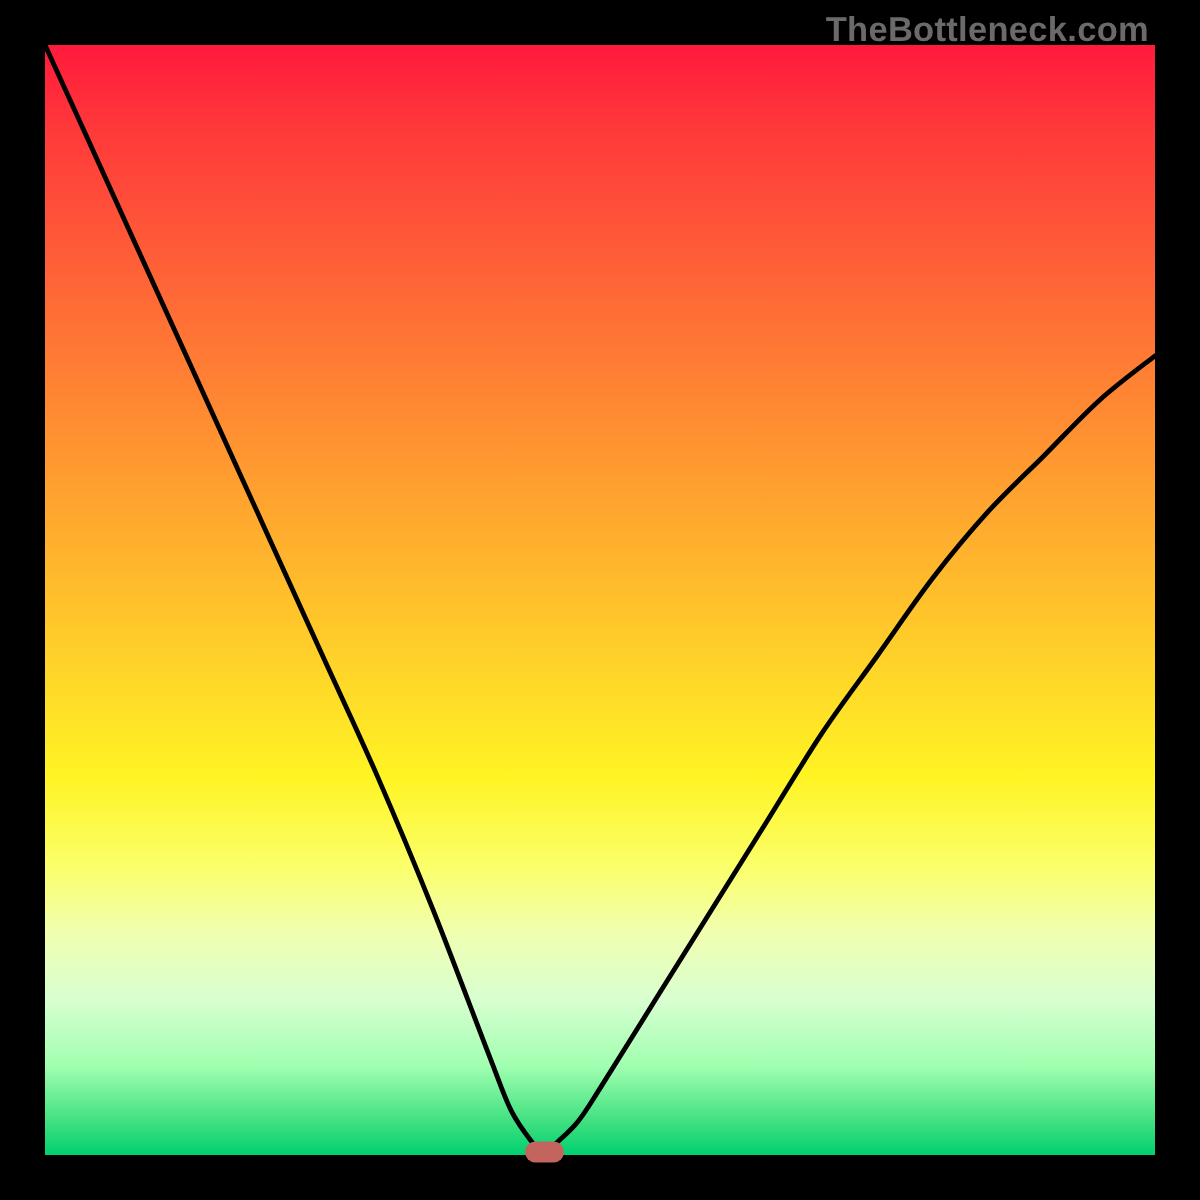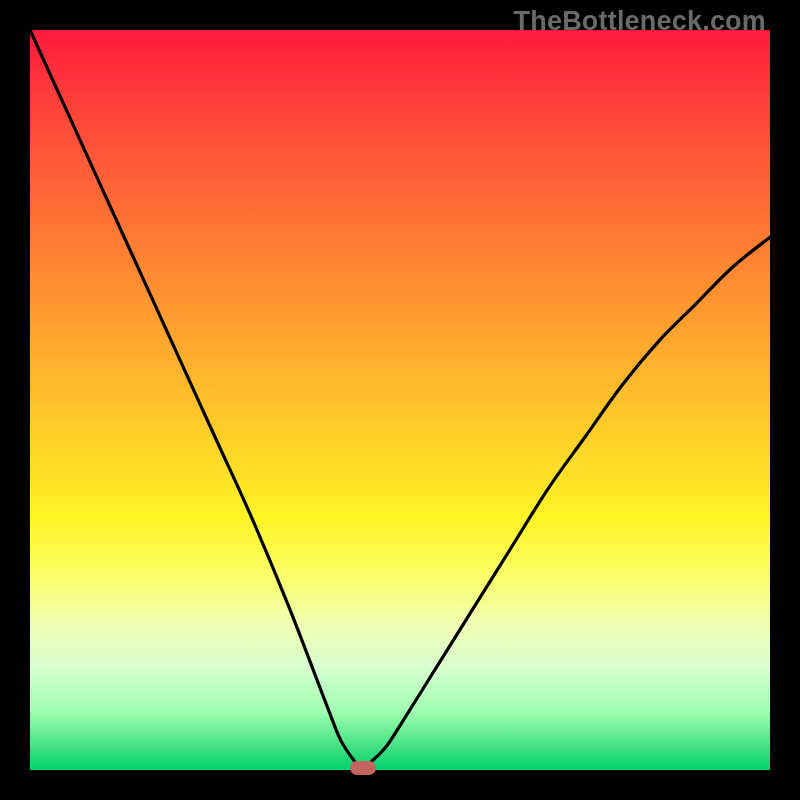--- a/index.html
+++ b/index.html
@@ -31,21 +31,21 @@
       #a0ffb0 92%,
       #40e080 97%,
       #00d070 100%
     );
   }
   .watermark {
     position: absolute;
     top: 6px;
     right: 34px;
     font-family: Arial, Helvetica, sans-serif;
-    font-size: 27px;
+    font-size: 23px;
     font-weight: 600;
     color: #6a6a6a;
     letter-spacing: 0.2px;
   }
   svg.curve {
     position: absolute;
     left: 0; top: 0;
     width: 740px; height: 740px;
     overflow: visible;
   }

